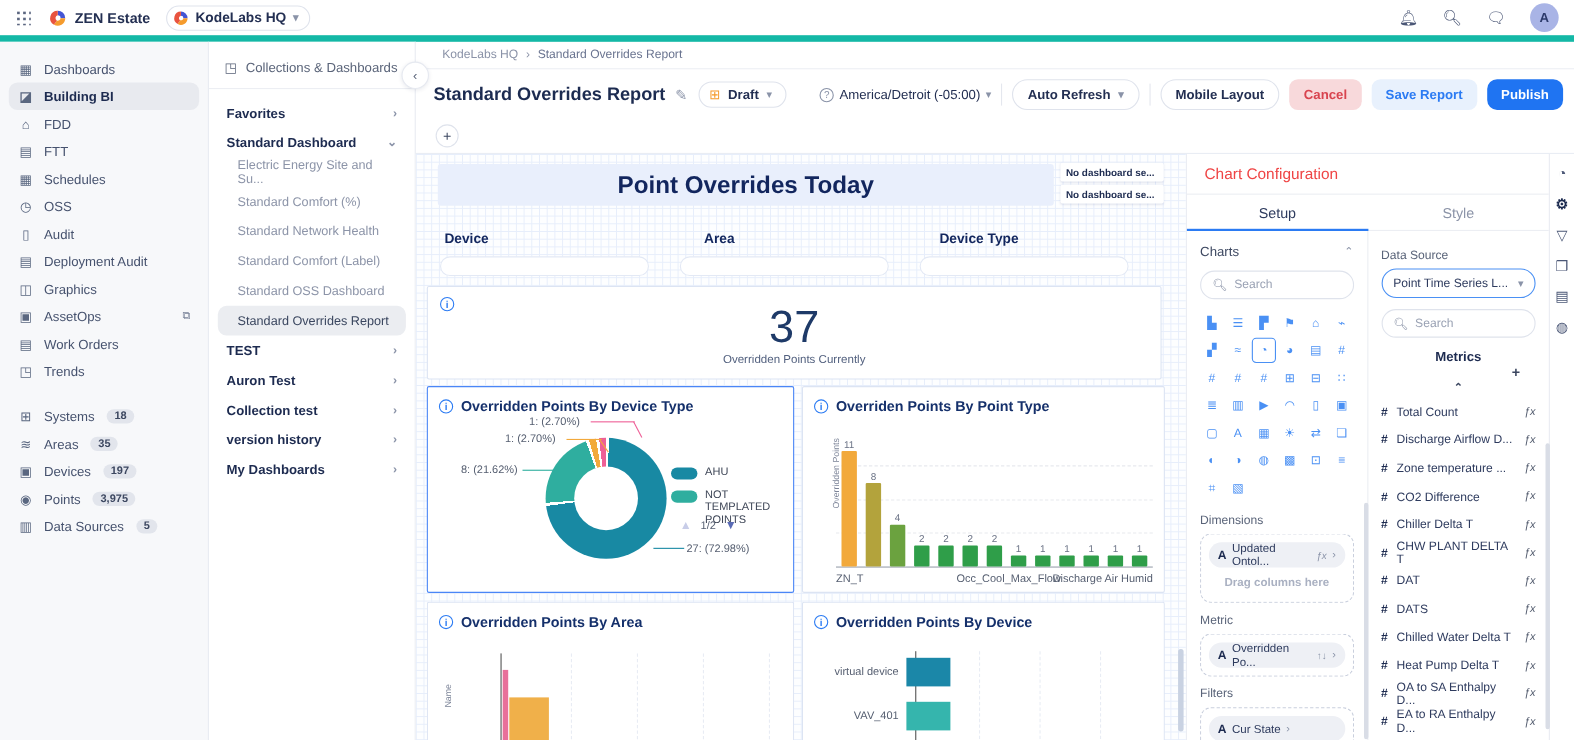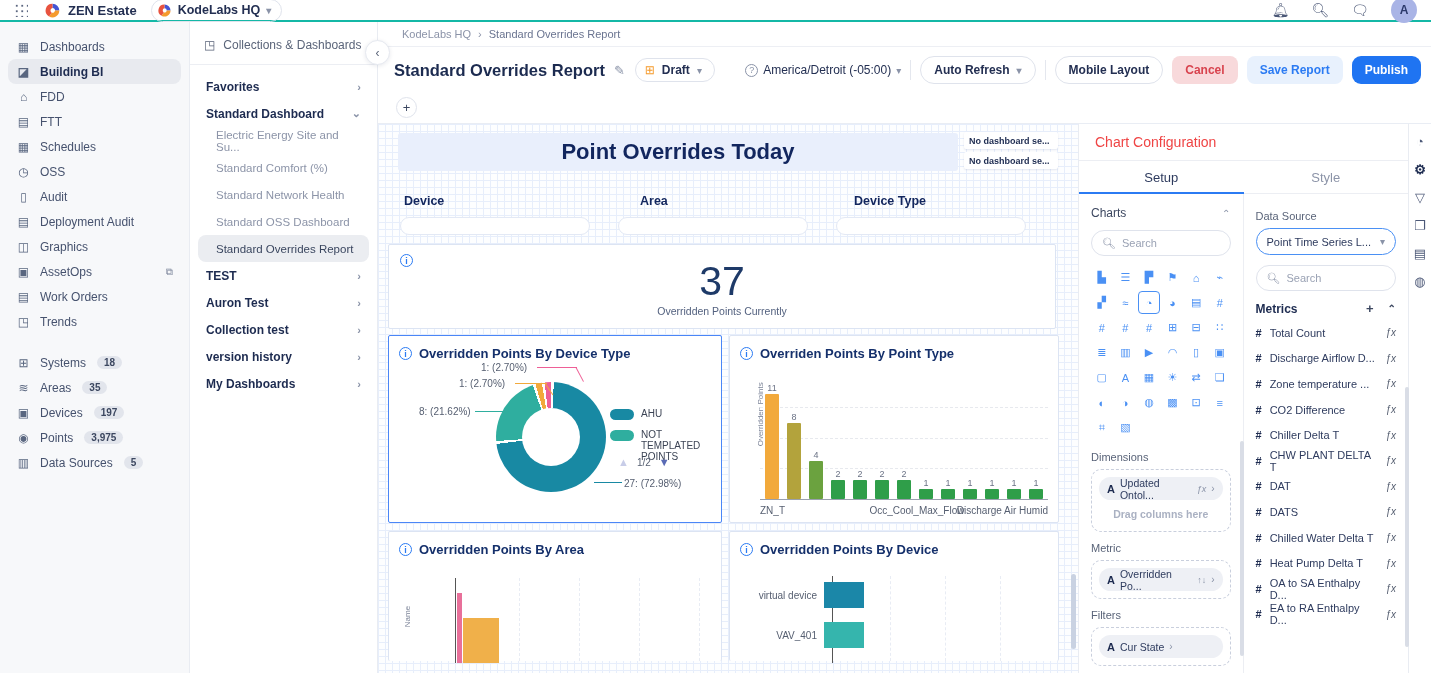--- a/index.html
+++ b/index.html
@@ -1,21 +1,21 @@
 <!DOCTYPE html>
 <html><head>
 <meta charset="utf-8">
 <style>
   * { margin:0; padding:0; box-sizing:border-box; }
   html,body { width:1431px; height:673px; overflow:hidden;
     font-family:"Liberation Sans", sans-serif; background:#fff; color:#2a3655; }
   .app { width:1431px; height:673px; display:flex; flex-direction:column; position:relative; }
 
   
-  .topbar { height:22px; background:#fff; border-bottom:2px solid #14b8a6;
+  .topbar { height:38px; background:#fff; border-bottom:6px solid #14b8a6;
     display:flex; align-items:center; padding:0 14px; flex:0 0 auto; }
   .grid-dots { width:14px; height:14px; margin-right:16px; cursor:pointer;
     background-image:radial-gradient(#5b6680 1.3px, transparent 1.4px);
     background-size:5.5px 5.5px; background-position:0 0; }
   .brand { display:flex; align-items:center; gap:7px; font-weight:bold; font-size:13px; color:#232f52; }
   .org-pill { margin-left:14px; display:flex; align-items:center; gap:6px;
     border:1px solid #dfe3ec; border-radius:16px; padding:3px 10px 3px 5px;
     font-weight:bold; font-size:12.5px; color:#232f52; cursor:pointer; }
   .chev { color:#8a93a8; font-size:10px; }
   .topbar-right { margin-left:auto; display:flex; align-items:center; gap:22px; }
@@ -180,21 +180,21 @@
   .dashed-box { border:1px dashed #c9cfdd; border-radius:10px; padding:7px; margin-bottom:10px; }
   .fld-pill { display:flex; align-items:center; gap:5px; background:#eef0f5; border-radius:12px;
     height:23px; padding:0 8px; font-size:10.5px; color:#2e3b5e; cursor:pointer; }
   .fld-pill .a-ic { font-weight:bold; font-size:11px; color:#1d2b50; }
   .fld-pill .fx { margin-left:auto; font-style:italic; color:#8a93a8; font-size:9px; }
   .fld-pill .p-chev { color:#8a93a8; font-size:10px; }
   .drag-hint { text-align:center; font-size:10.5px; font-weight:bold; color:#aab1c2; padding:8px 0 4px; }
   .ds-select { display:flex; align-items:center; border:1.4px solid #4a90f4; border-radius:14px; height:27px;
     padding:0 10px; font-size:11px; color:#2e3b5e; margin-bottom:10px; cursor:pointer; }
   .ds-select .chev { margin-left:auto; }
-  .metrics-head { display:flex; align-items:center; font-size:12px; font-weight:bold; color:#1d2b50; margin:6px 0 4px; }
+  .metrics-head { display:flex; align-items:center; font-size:12px; font-weight:bold; color:#1d2b50; margin:6px 0 4px;flex-direction:column; }
   .metrics-head .mh-ic { margin-left:auto; color:#3c4760; font-size:13px; cursor:pointer; }
   .metrics-head .mh-ic.plus { margin-left:auto; margin-right:14px; }
   .metric-row { display:flex; align-items:center; gap:8px; height:25.6px; font-size:11px; color:#2e3b5e; cursor:pointer; }
   .metric-row .hash { font-weight:bold; color:#1d2b50; font-size:11px; }
   .metric-row .fx { margin-left:auto; font-style:italic; color:#555e70; font-size:10px; }
   .cfg-scroll-mid { position:absolute; left:161px; top:247px; width:4px; height:215px; background:#d9dde6; border-radius:2px; }
 
   
   .rail { width:23px; border-left:1px solid #e9ecf2; background:#fff; display:flex; flex-direction:column;
     align-items:center; padding-top:10px; gap:13px; position:relative; }
@@ -372,20 +372,24 @@
           <div class="coll-row child">
             <span>Standard Comfort (%)</span>
 
           </div>
 
           <div class="coll-row child">
             <span>Standard Network Health</span>
 
           </div>
 
+          <div class="coll-row child">
+            <span>Standard Comfort (Label)</span>
+
+          </div>
 
           <div class="coll-row child">
             <span>Standard OSS Dashboard</span>
 
           </div>
 
           <div class="coll-row child active">
             <span>Standard Overrides Report</span>
 
           </div>

